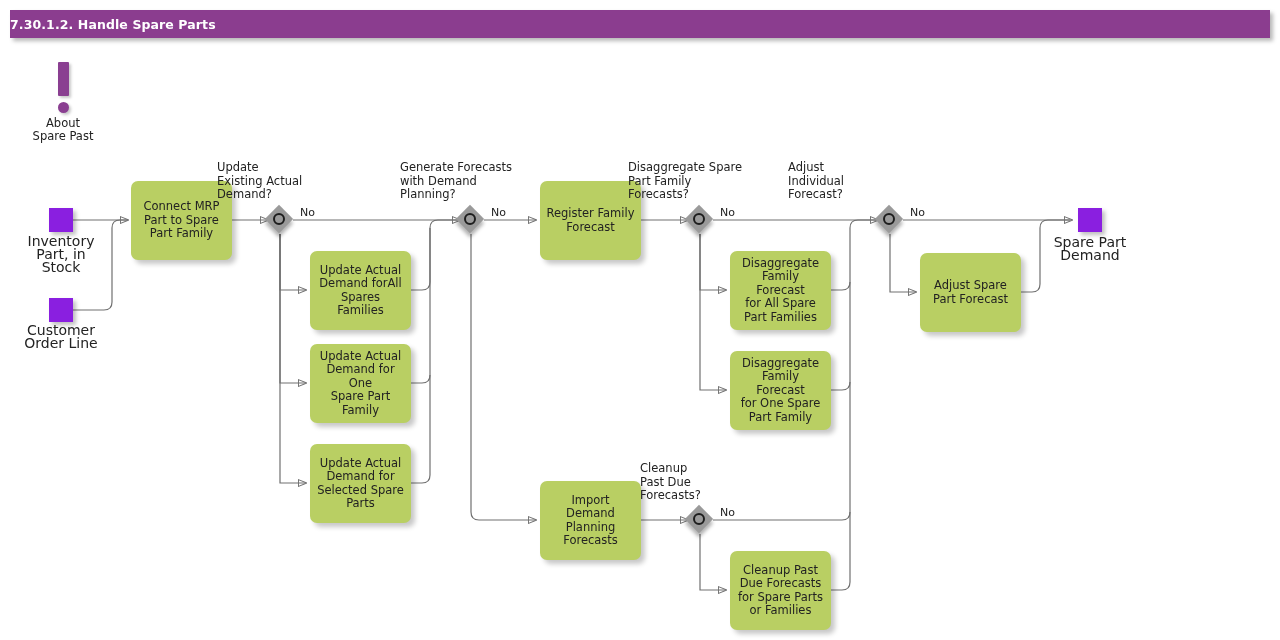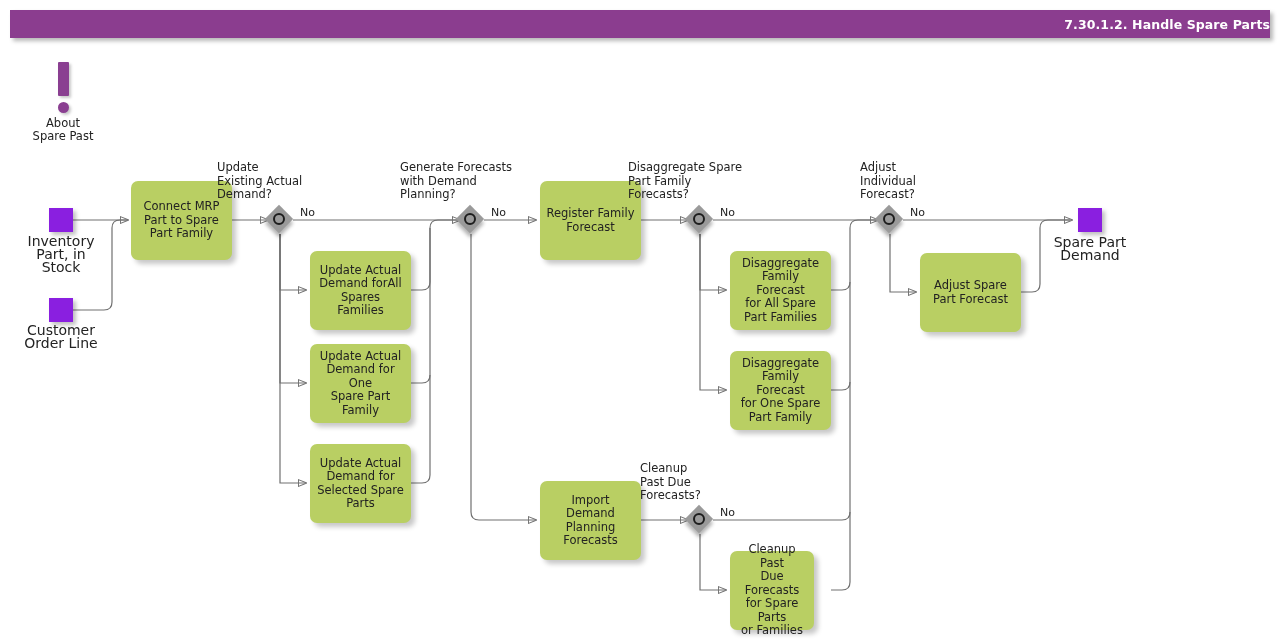--- a/index.html
+++ b/index.html
@@ -26,21 +26,21 @@
     height: 28px;
     background: #8b3d8f;
     box-shadow: 3px 3px 4px rgba(0,0,0,0.28);
   }
   #title-bar .title-text {
     position: absolute;
     left: 0;
     right: 0;
     top: 50%;
     transform: translateY(-50%);
-    text-align: right;
+    text-align: left;
     color: #ffffff;
     font-size: 12.5px;
     font-weight: bold;
     letter-spacing: 0.1px;
     font-family: "DejaVu Sans", sans-serif;
   }
 
   
   #connectors {
     position: absolute;
@@ -295,21 +295,21 @@
 Part Families</span>
 </div>
 
 <div class="node task" style="left:730px; top:351px; width:101px; height:79px;">
   <span class="task-label">Disaggregate
 Family Forecast
 for One Spare
 Part Family</span>
 </div>
 
-<div class="node task" style="left:730px; top:551px; width:84px; height:79px;">
+<div class="node task" style="left:730px; top:551px; width:101px; height:79px;">
   <span class="task-label">Cleanup Past
 Due Forecasts
 for Spare Parts
 or Families</span>
 </div>
 
 <div class="node task" style="left:920px; top:253px; width:101px; height:79px;">
   <span class="task-label">Adjust Spare
 Part Forecast</span>
 </div>
@@ -347,16 +347,16 @@
 </div>
 <div class="gw-caption" style="left:640px; top:462px; width:118px;">Cleanup
 Past Due
 Forecasts?</div>
 <div class="branch-label" style="left:720px; top:506px;">No</div>
 
 <div class="node gateway" style="left:876px; top:206px;">
   <div class="gw-diamond"></div>
   <div class="gw-ring"></div>
 </div>
-<div class="gw-caption" style="left:860px; top:161px; width:118px;">Adjust
+<div class="gw-caption" style="left:788px; top:161px; width:118px;">Adjust
 Individual
 Forecast?</div>
 <div class="branch-label" style="left:910px; top:206px;">No</div>
 
 </body></html>

